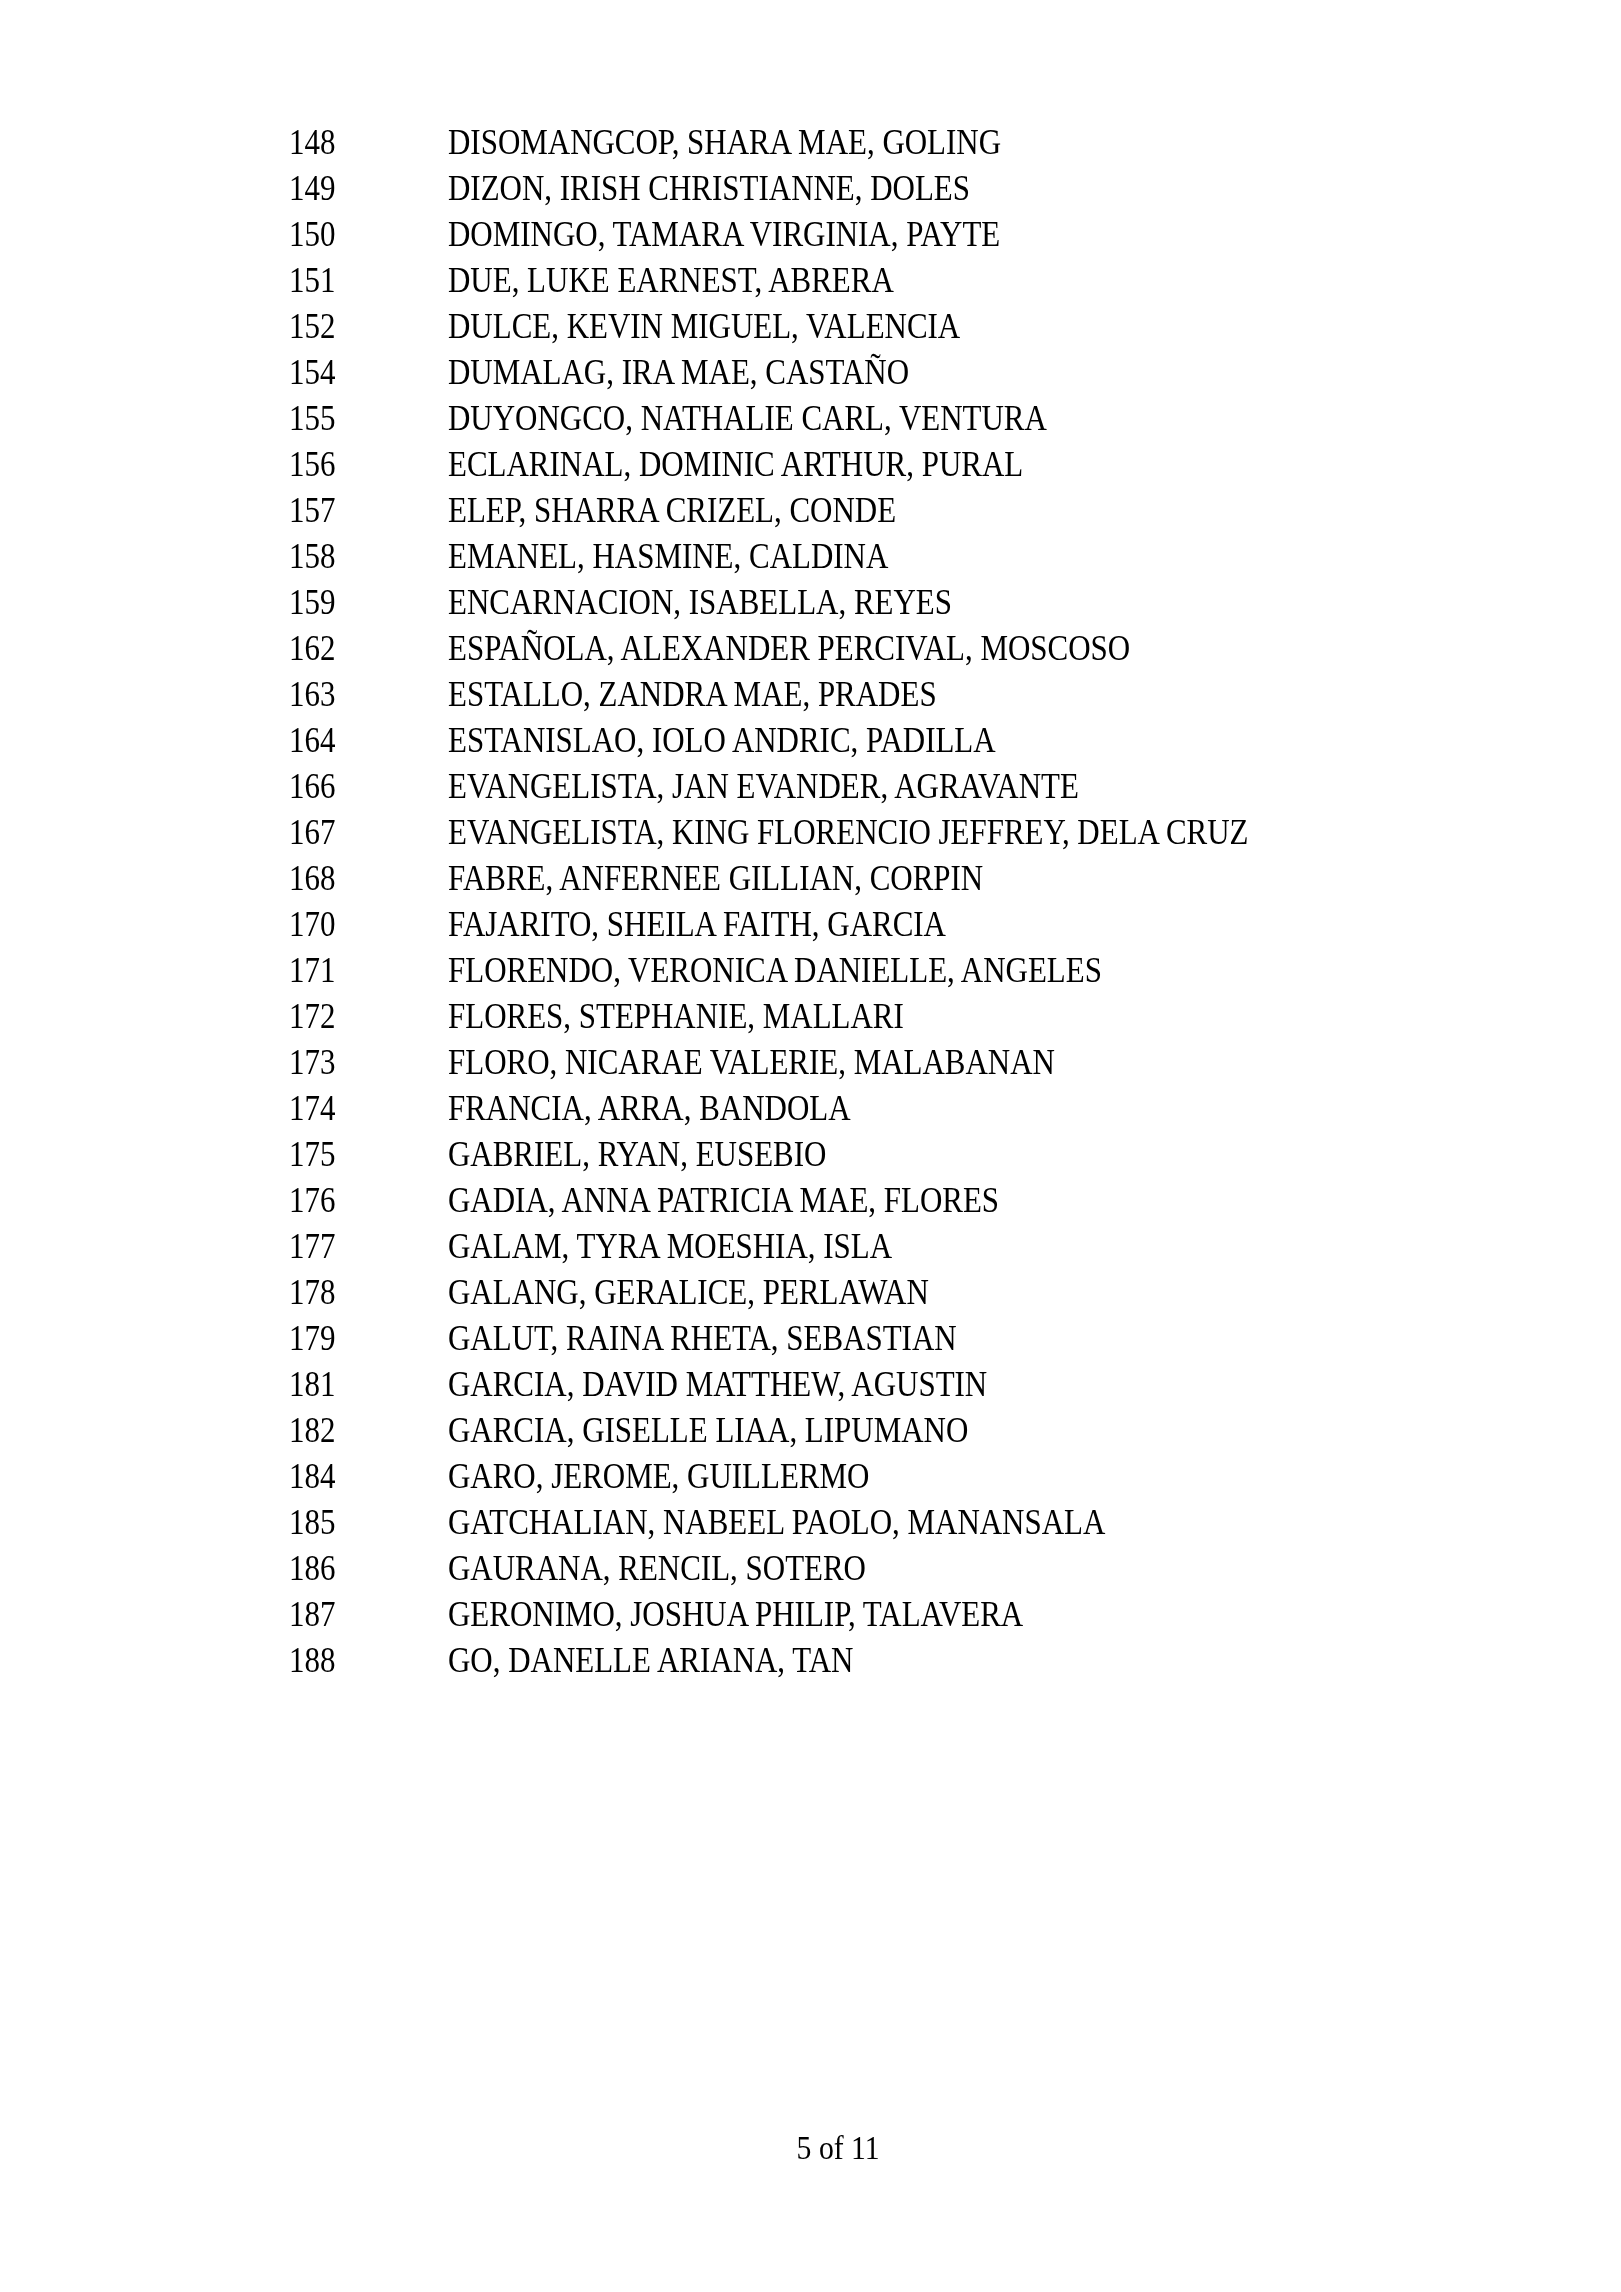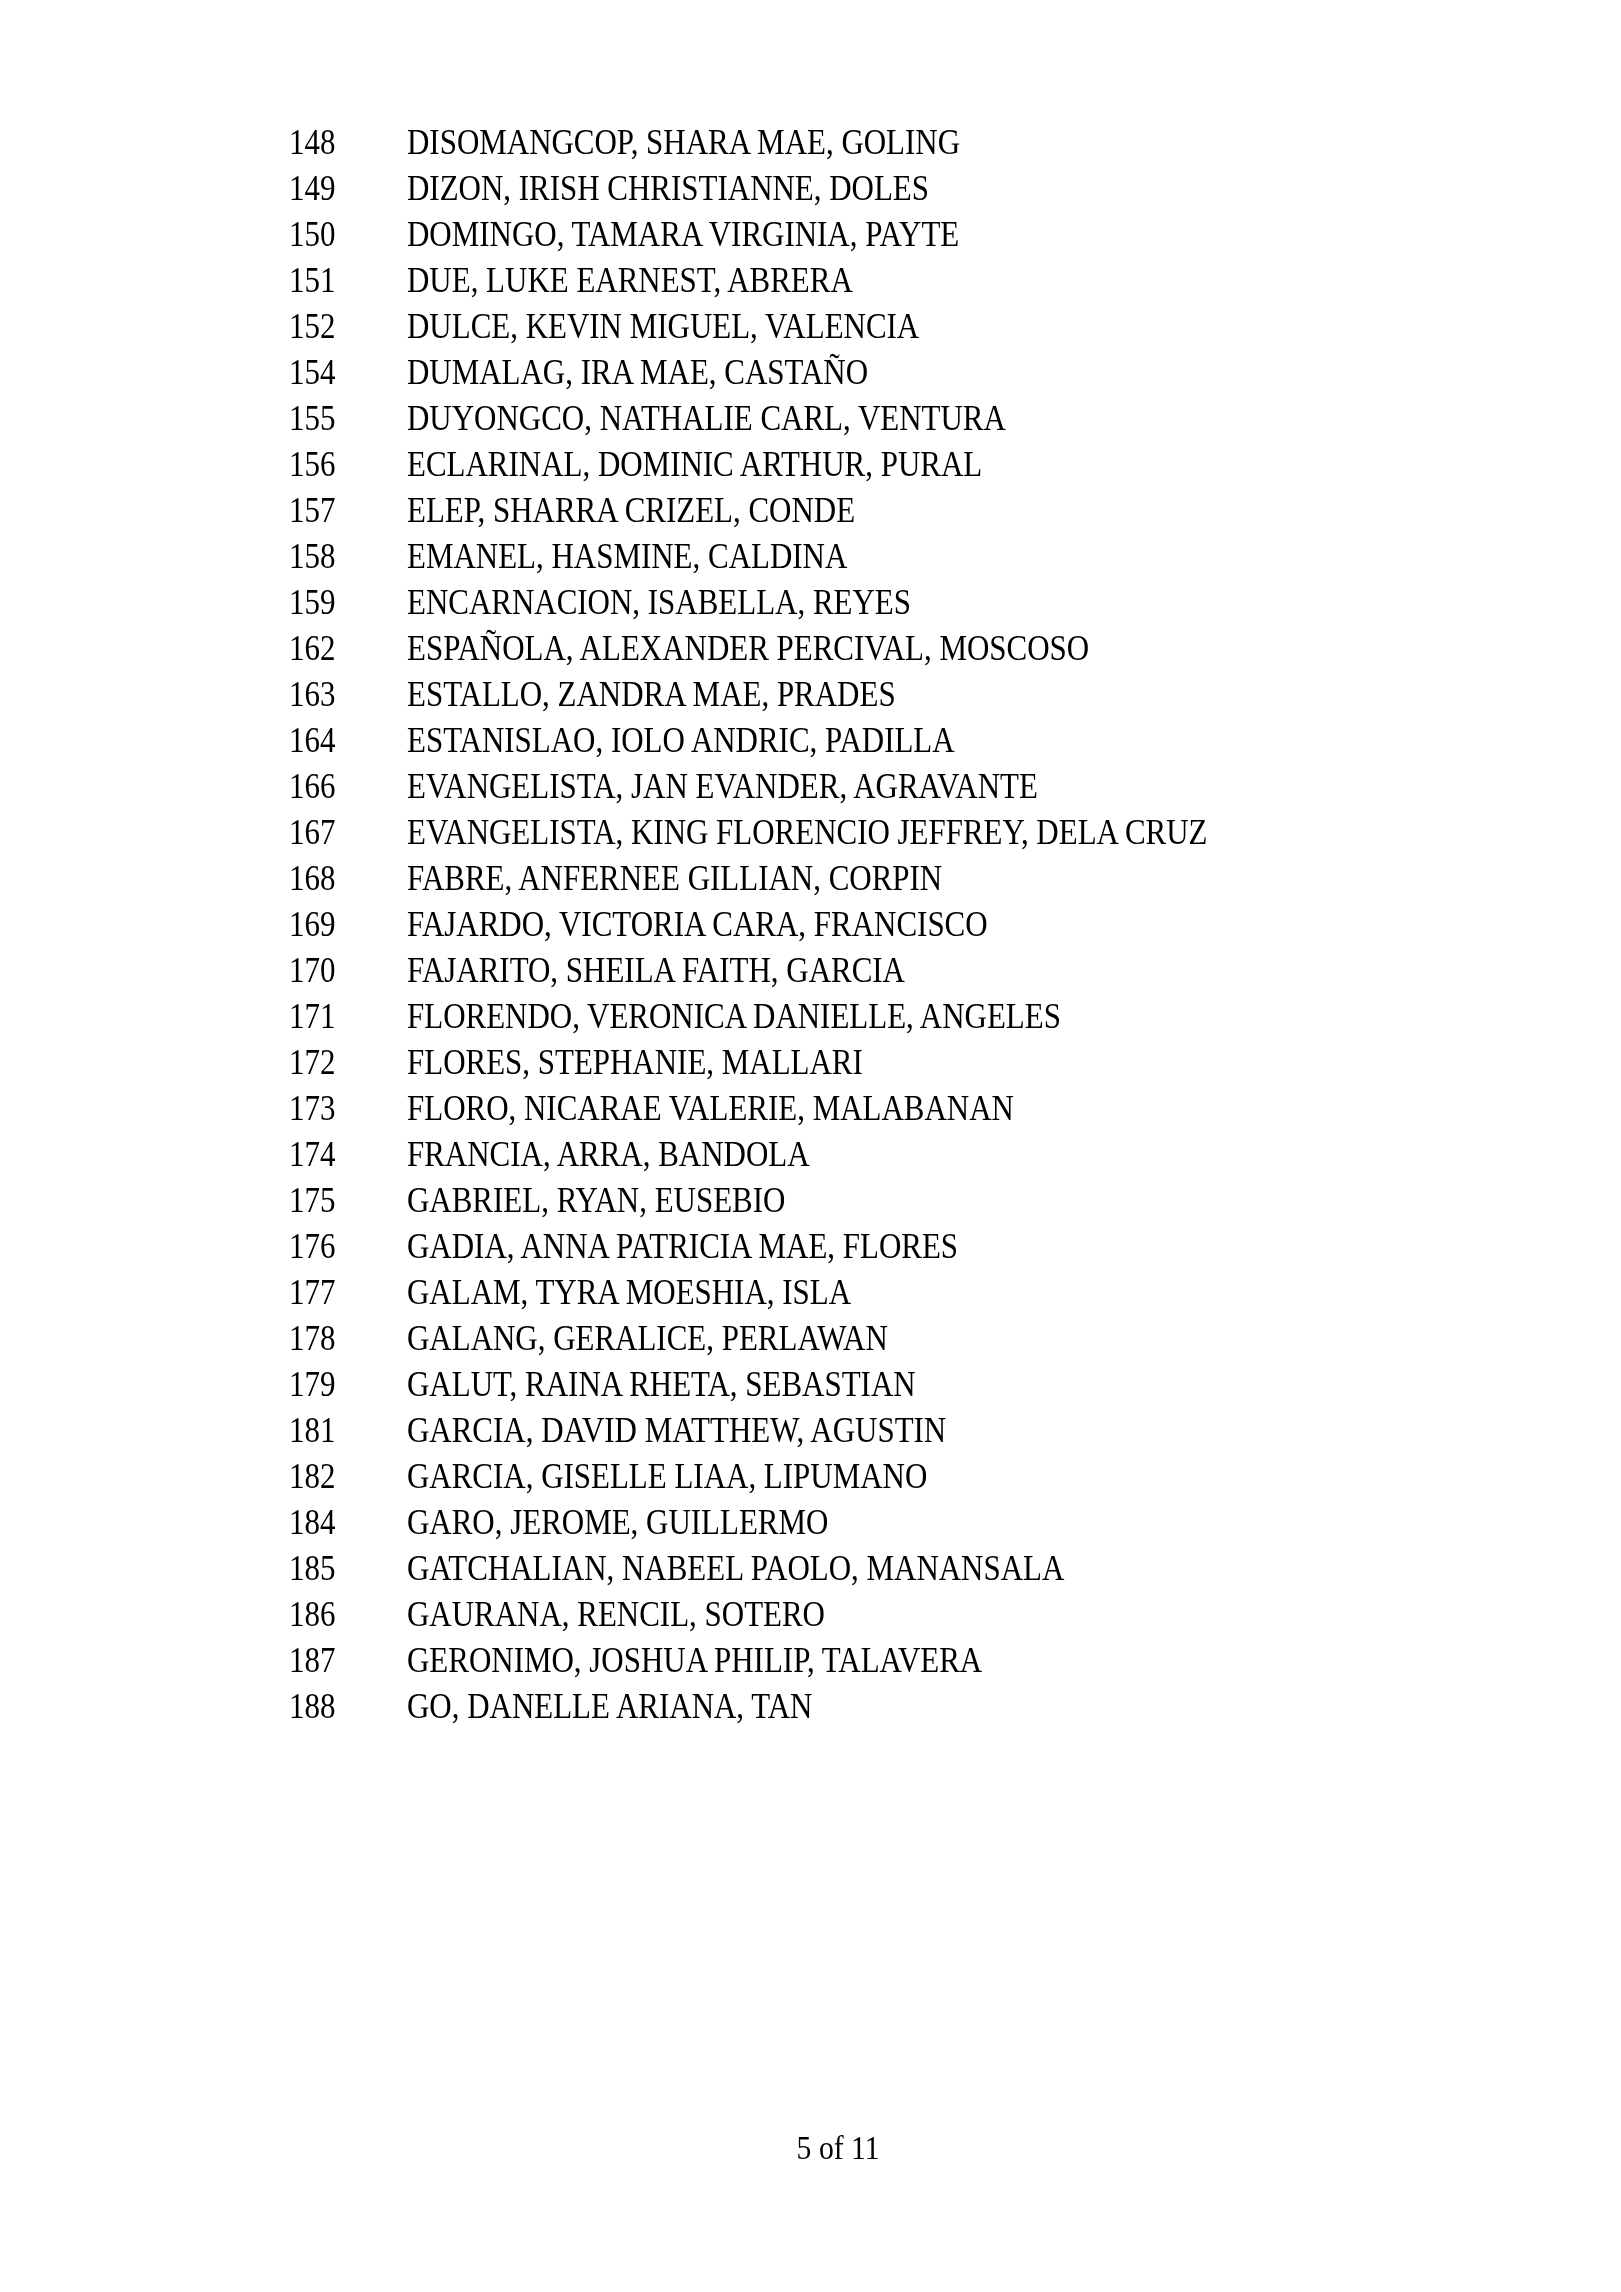--- a/index.html
+++ b/index.html
@@ -22,20 +22,21 @@
     left: 289px;
     top: 119px;
     width: 1235px;
   }
   .row {
     display: flex;
     height: 46px;
     line-height: 46px;
     font-size: 36px;
     white-space: nowrap;
+    gap: 41px;
   }
   .num {
     flex: 0 0 118px;
     width: 118px;
     transform: scaleX(0.86);
     transform-origin: 0 50%;
   }
   .name {
     flex: 1 1 auto;
     transform: scaleX(0.86);
@@ -123,24 +124,20 @@
       </div>
       <div class="row">
         <div class="num">167</div>
         <div class="name">EVANGELISTA, KING FLORENCIO JEFFREY, DELA CRUZ</div>
       </div>
       <div class="row">
         <div class="num">168</div>
         <div class="name">FABRE, ANFERNEE GILLIAN, CORPIN</div>
       </div>
       <div class="row">
-        <div class="num">169</div>
-        <div class="name">FAJARDO, VICTORIA CARA, FRANCISCO</div>
-      </div>
-      <div class="row">
         <div class="num">170</div>
         <div class="name">FAJARITO, SHEILA FAITH, GARCIA</div>
       </div>
       <div class="row">
         <div class="num">171</div>
         <div class="name">FLORENDO, VERONICA DANIELLE, ANGELES</div>
       </div>
       <div class="row">
         <div class="num">172</div>
         <div class="name">FLORES, STEPHANIE, MALLARI</div>

